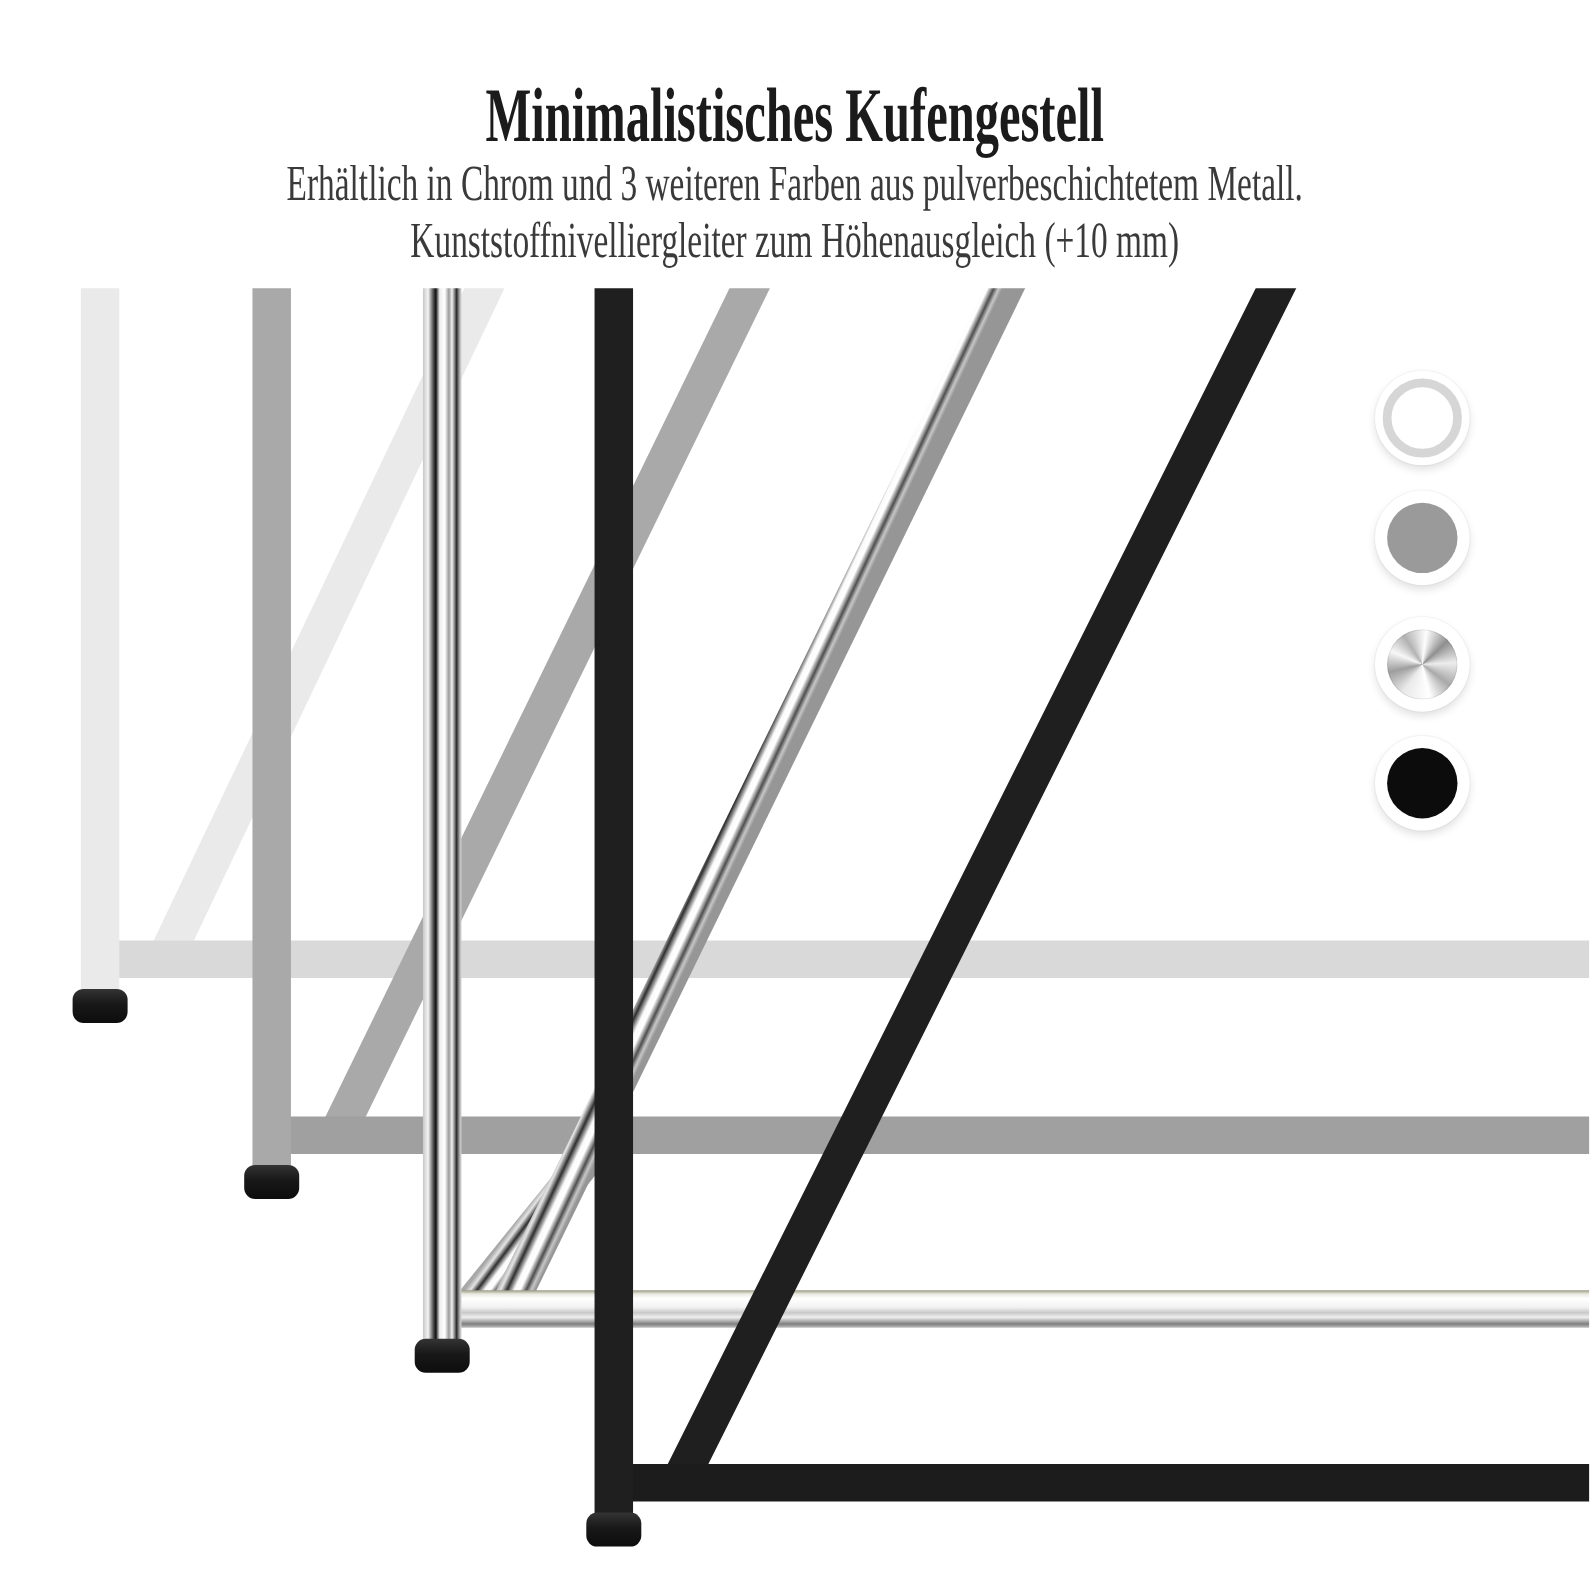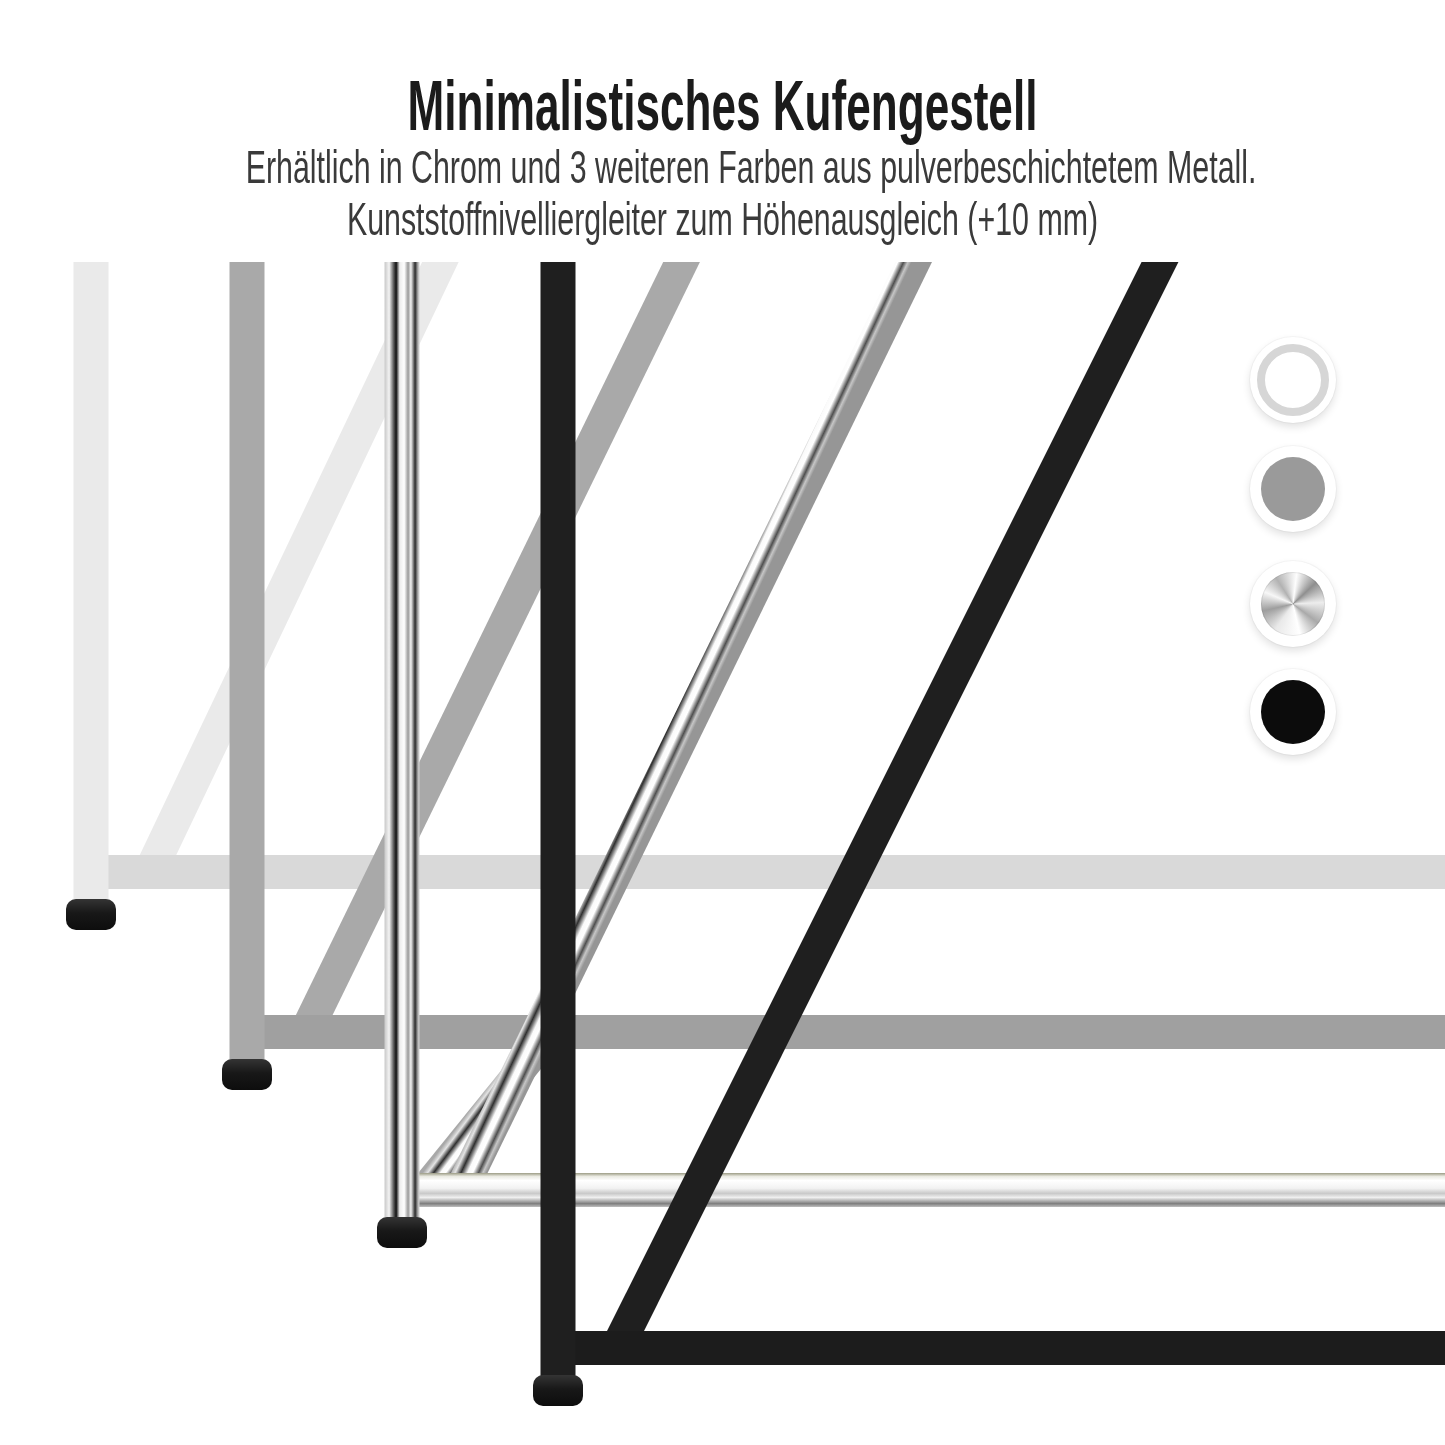--- a/index.html
+++ b/index.html
@@ -1,18 +1,18 @@
 <!DOCTYPE html>
 <html><head>
 <meta charset="utf-8">
 <style>
   html,body{margin:0;padding:0;background:#fff;}
   .canvas{
     position:relative;width:1445px;height:1445px;background:#ffffff;overflow:hidden;
-    font-family:Liberation Sans, sans-serif;
+    font-family:Liberation Serif, serif;
   }
   .headline{
     position:absolute;top:66px;left:0;width:100%;text-align:center;
     font-size:70px;font-weight:700;color:#1b1b1b;white-space:nowrap;
     transform:scaleX(0.63);transform-origin:50% 50%;letter-spacing:0;
   }
   .sub{
     position:absolute;left:0;width:100%;text-align:center;
     font-size:46px;font-weight:400;color:#3a3a3a;white-space:nowrap;
     transform:scaleX(0.66);transform-origin:50% 50%;

